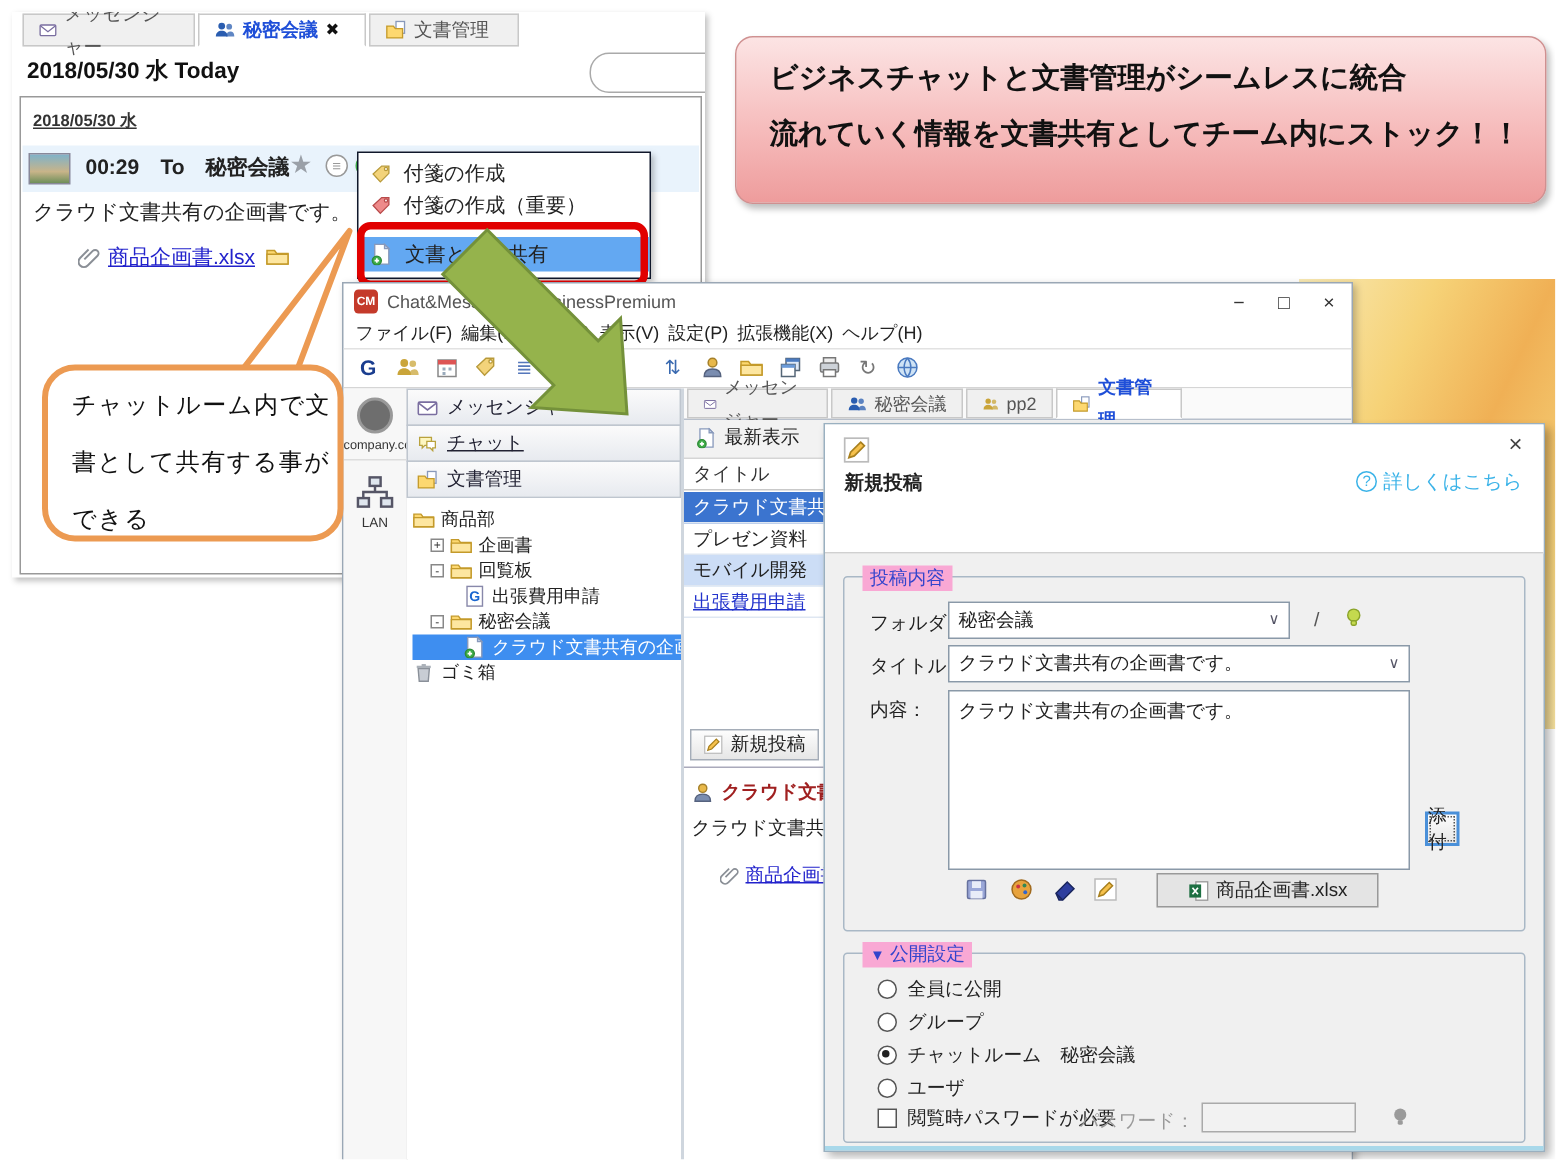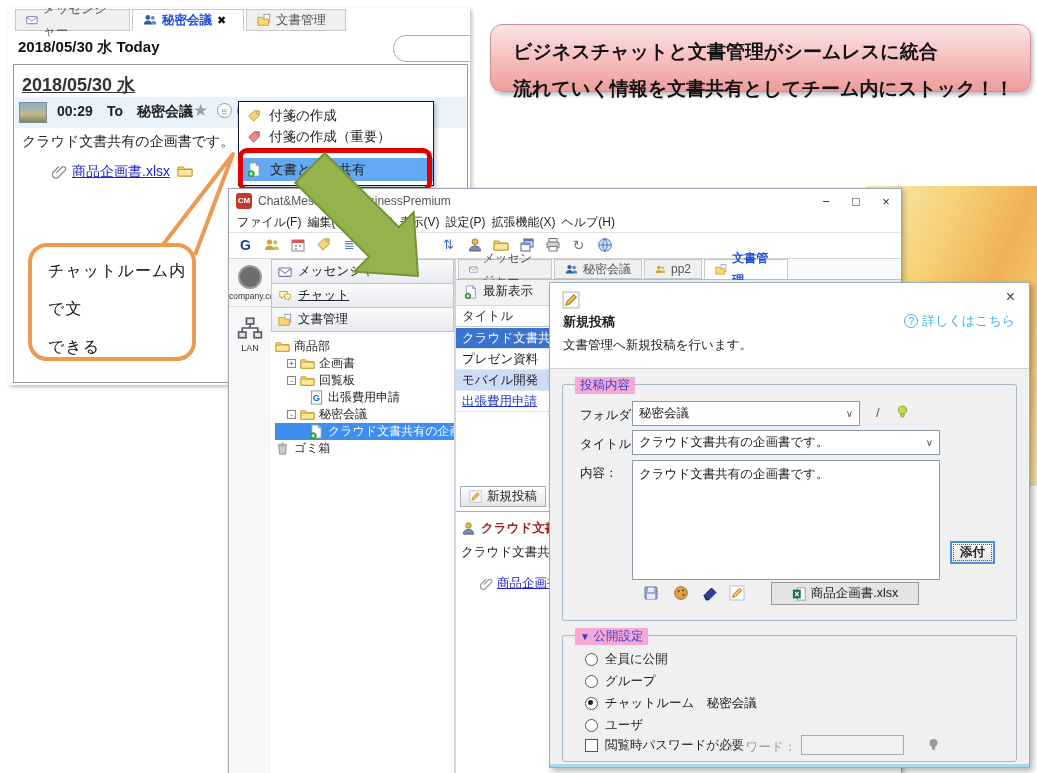--- a/index.html
+++ b/index.html
@@ -206,21 +206,21 @@
       <svg class="ic" width="14" height="14">
           <use href="#s-folderpg"></use>
         </svg>
       <span>文書管理</span>
     </div>
 
     <div class="a" style="left:10px;top:30px;font-size:15px;font-weight:bold;color:#111;">2018/05/30 水 Today</div>
     <div class="a pill" style="left:385px;top:27px;width:110px;height:25px;"></div>
 
     <div class="a" style="left:5px;top:56px;width:453px;height:317px;border:1px solid #999;">
-      <div class="a" style="left:8px;top:8px;font-size:18px;font-weight:bold;color:#333;text-decoration:underline;">2018/05/30 水</div>
+      <div class="a" style="left:8px;top:8px;font-size:11px;font-weight:bold;color:#333;text-decoration:underline;">2018/05/30 水</div>
 
       <div class="a" style="left:1px;top:32px;width:451px;height:31px;background:#e9f3fc;">
         <div class="a" style="left:4px;top:5px;width:26px;height:19px;background:linear-gradient(#7fb2c9,#c8b489 60%,#6f8f5a);border:1px solid #889;"></div>
         <span class="a" style="left:42px;top:6px;font-size:14px;font-weight:bold;">00:29</span>
         <span class="a" style="left:92px;top:6px;font-size:14px;font-weight:bold;">To</span>
         <span class="a" style="left:122px;top:6px;font-size:14px;font-weight:bold;">秘密会議</span>
         <span class="a" style="left:178px;top:3px;font-size:17px;color:#9aa0a8;">★</span>
         <span class="a circle-ic" style="left:202px;top:6px;">≡</span>
         <span class="a circle-ic green" style="left:222px;top:6px;font-weight:bold;">!</span>
         <span class="a circle-ic" style="left:242px;top:6px;"></span>
@@ -473,21 +473,20 @@
     <div class="a" style="left:0;top:0;width:479px;height:85px;background:#fff;border-bottom:1px solid #d0d0d0;">
       <svg class="a" width="18" height="18" style="left:12px;top:8px;">
           <use href="#s-pencil"></use>
         </svg>
       <span class="a" style="right:14px;top:5px;font-size:16px;color:#444;">×</span>
       <span class="a" style="left:13px;top:30px;font-size:13px;font-weight:bold;">新規投稿</span>
       <span class="a" style="right:14px;top:29px;font-size:13px;color:#3bb3e8;display:flex;align-items:center;gap:4px;">
         <span style="width:14px;height:14px;border:1.4px solid #3bb3e8;border-radius:50%;font-size:10px;line-height:14px;text-align:center;box-sizing:border-box;">?</span>
         <span>詳しくはこちら</span>
       </span>
-      <span class="a" style="left:13px;top:54px;font-size:12.5px;color:#222;">文書管理へ新規投稿を行います。</span>
     </div>
 
     <div class="a fieldset" style="left:12px;top:101px;width:453px;height:235px;">
       <span class="legend">投稿内容</span>
 
       <span class="a flabel" style="left:17px;top:22px;">フォルダ：</span>
       <div class="a combo" style="left:69px;top:16px;width:228px;height:25px;">
         <span>秘密会議</span>
           <span class="arr">∨</span>
       </div>
@@ -500,21 +499,21 @@
       <div class="a combo" style="left:69px;top:45px;width:308px;height:25px;">
         <span>クラウド文書共有の企画書です。</span>
           <span class="arr">∨</span>
       </div>
 
       <span class="a flabel" style="left:17px;top:80px;">内容：</span>
       <div class="a" style="left:69px;top:75px;width:308px;height:120px;background:#fff;border:1px solid #8a99a8;font-size:12.5px;padding:5px 6px;box-sizing:border-box;">
         <span>クラウド文書共有の企画書です。</span>
       </div>
 
-      <div class="a btn" style="left:387px;top:156px;width:45px;height:23px;border:2px solid #4a90d9;outline:1px dotted #555;outline-offset:-4px;font-weight:bold;">添付</div>
+      <div class="a btn" style="left:387px;top:156px;width:23px;height:23px;border:2px solid #4a90d9;outline:1px dotted #555;outline-offset:-4px;">添付</div>
 
       <svg class="a" width="16" height="16" style="left:80px;top:200px;">
           <use href="#s-floppy"></use>
         </svg>
       <svg class="a" width="16" height="16" style="left:110px;top:200px;">
           <use href="#s-palette"></use>
         </svg>
       <svg class="a" width="16" height="16" style="left:139px;top:200px;">
           <use href="#s-eraser"></use>
         </svg>
@@ -561,23 +560,24 @@
     <div class="a" style="left:0;bottom:0;width:479px;height:3px;background:#a8d8ea;"></div>
   </div>
 
   <svg class="a" width="200" height="200" style="left:270px;top:140px;pointer-events:none;">
     <polygon points="54.8,13.2 128.8,87.2 143.7,72.3 148,136 84.3,131.7 99.2,116.8 25.2,42.8" fill="#95b34c" stroke="#74913a" stroke-width="2"></polygon>
   </svg>
 
   <svg class="a" width="260" height="130" style="left:0px;top:140px;pointer-events:none;">
     <path d="M155,115 L233,14 L195,115" fill="#fff" stroke="#ec9a52" stroke-width="4" stroke-linejoin="round"></path>
   </svg>
-  <div id="bubble" class="a" style="left:28px;top:243px;width:168px;height:118px;padding:5px 0 0 16px;box-sizing:border-box;border-radius:19px;">
+  <div id="bubble" class="a" style="left:28px;top:243px;width:201px;height:118px;padding:5px 0 0 16px;box-sizing:border-box;">
     <div>チャットルーム内で文</div>
+    <div>書として共有する事が</div>
     <div>できる</div>
   </div>
 
-  <div id="banner" class="a" style="left:490px;top:24px;width:541px;height:68px;padding:14px 0 0 22px;box-sizing:border-box;">
+  <div id="banner" class="a" style="left:490px;top:24px;width:541px;height:112px;padding:14px 0 0 22px;box-sizing:border-box;">
     <div style="margin-bottom:11px;">ビジネスチャットと文書管理がシームレスに統合</div>
     <div>流れていく情報を文書共有としてチーム内にストック！！</div>
   </div>
 
 </div>
 
 </body></html>

